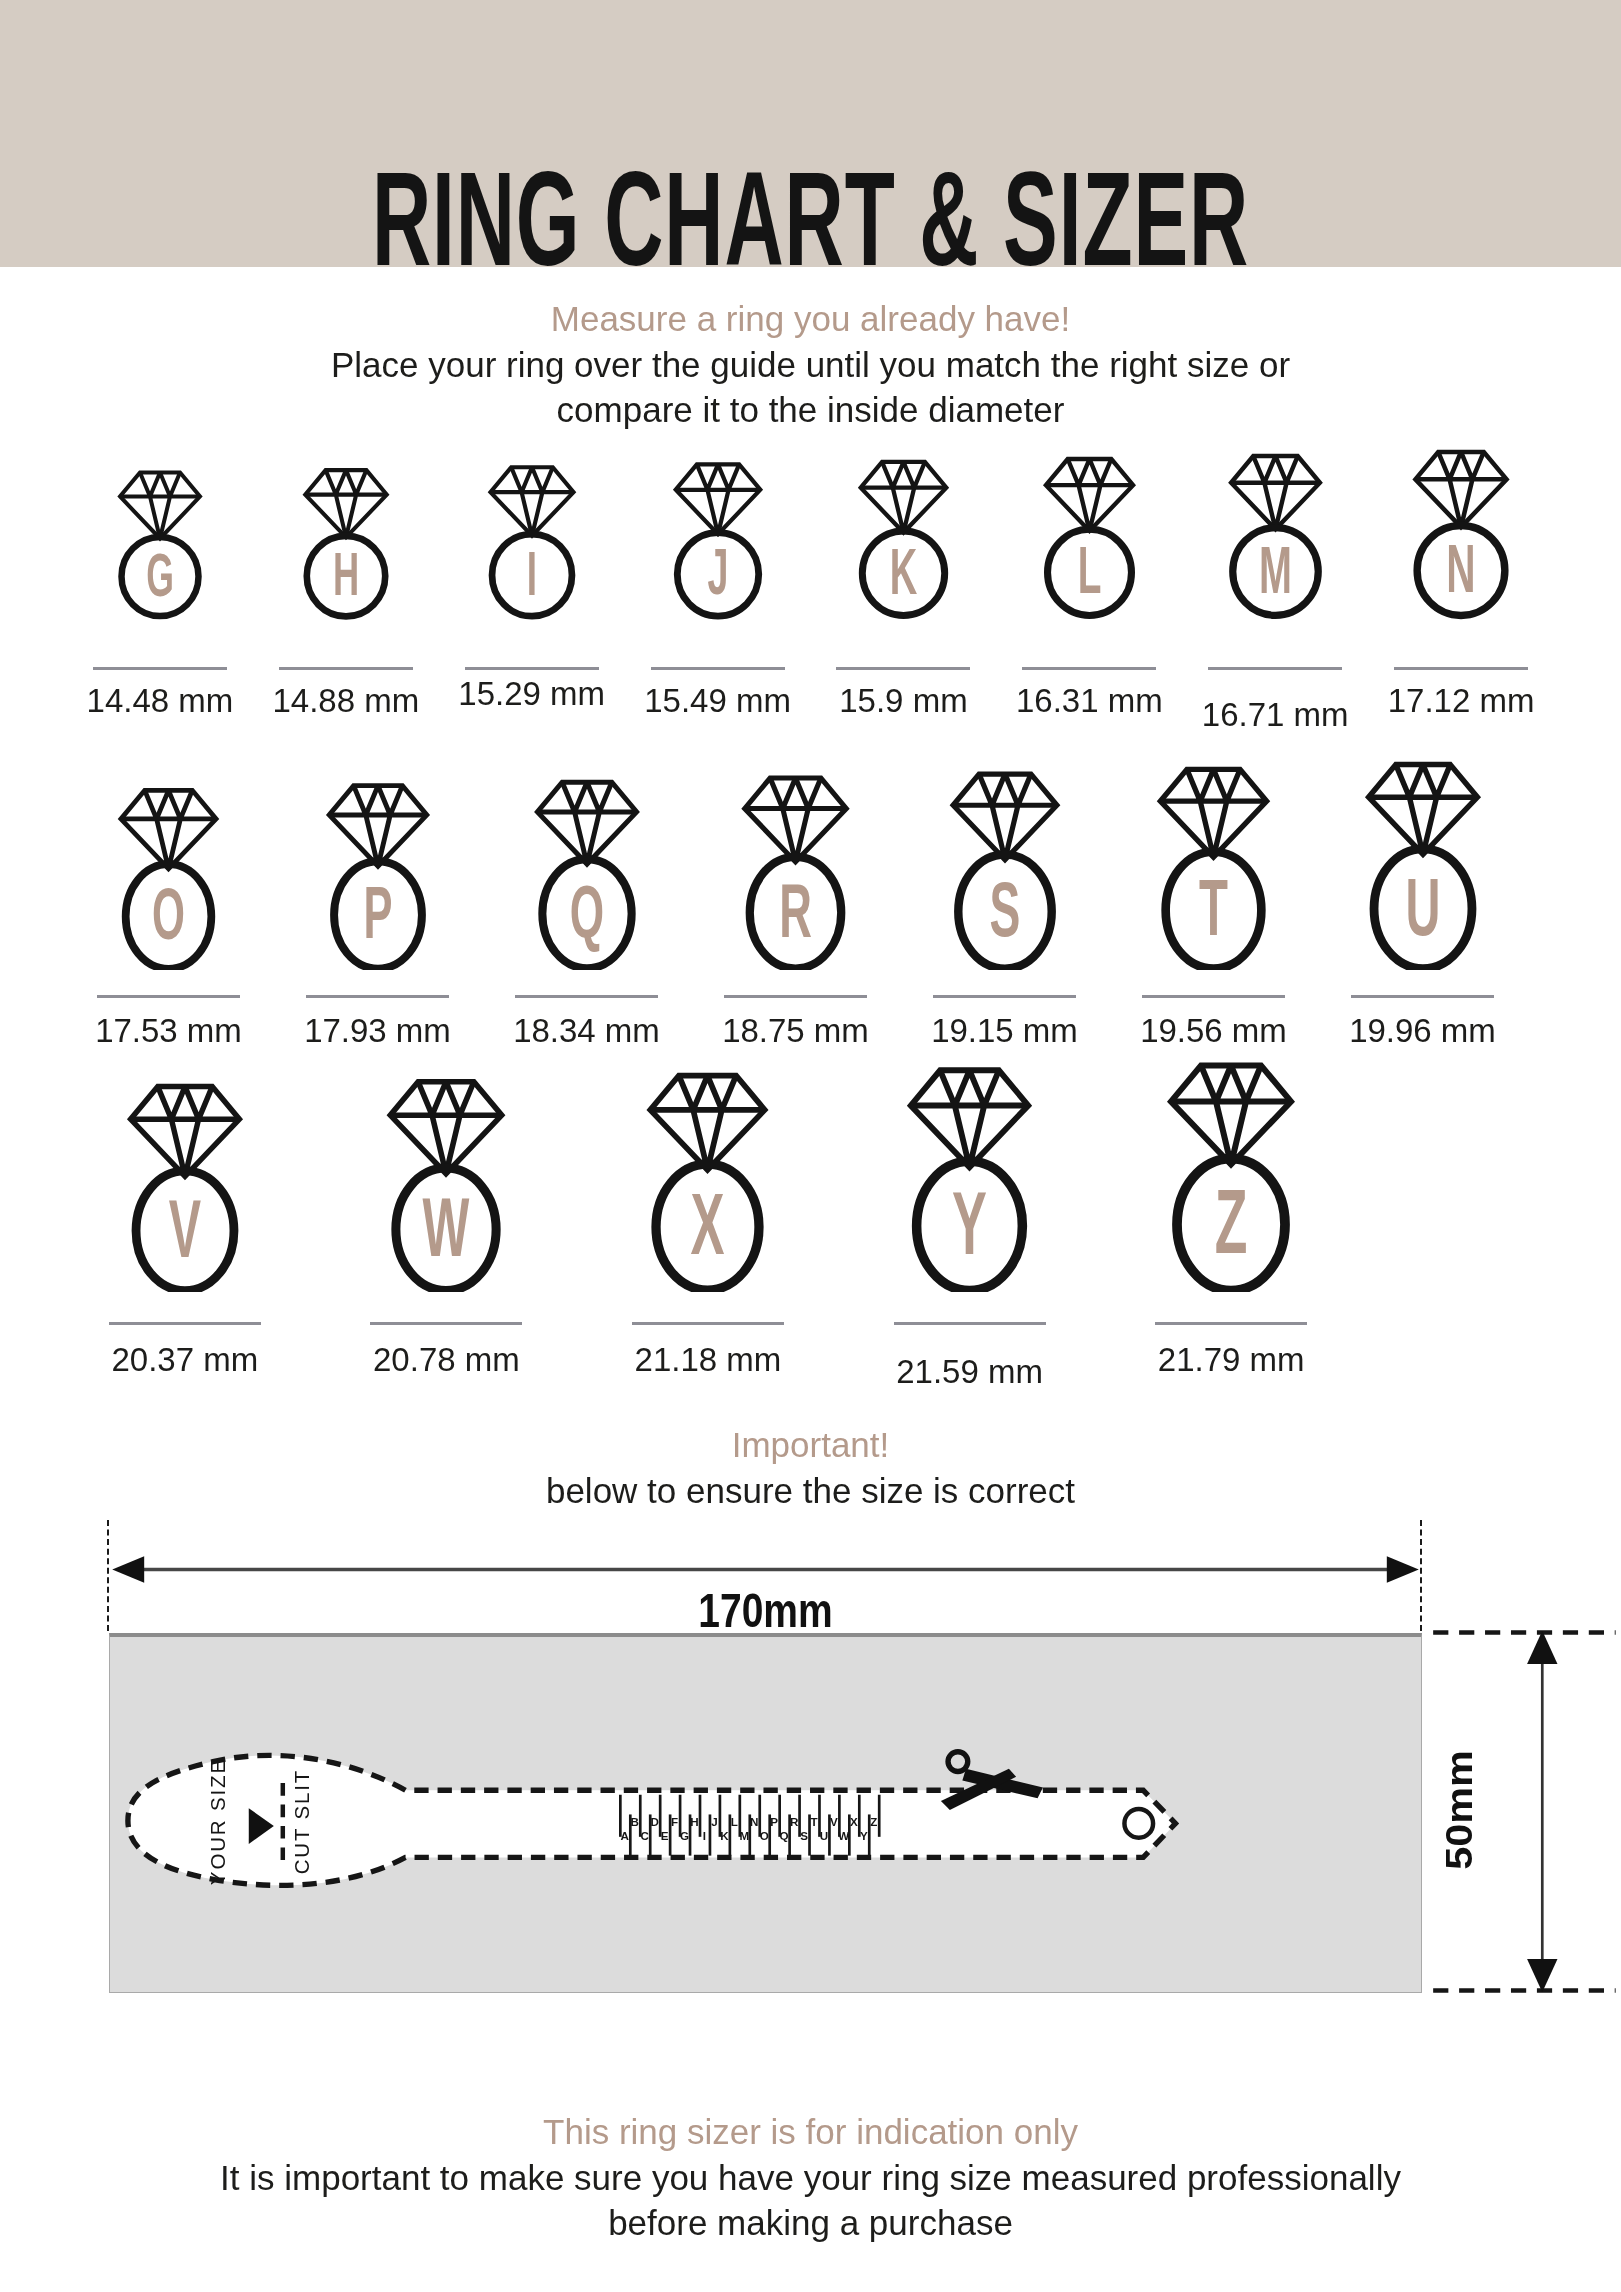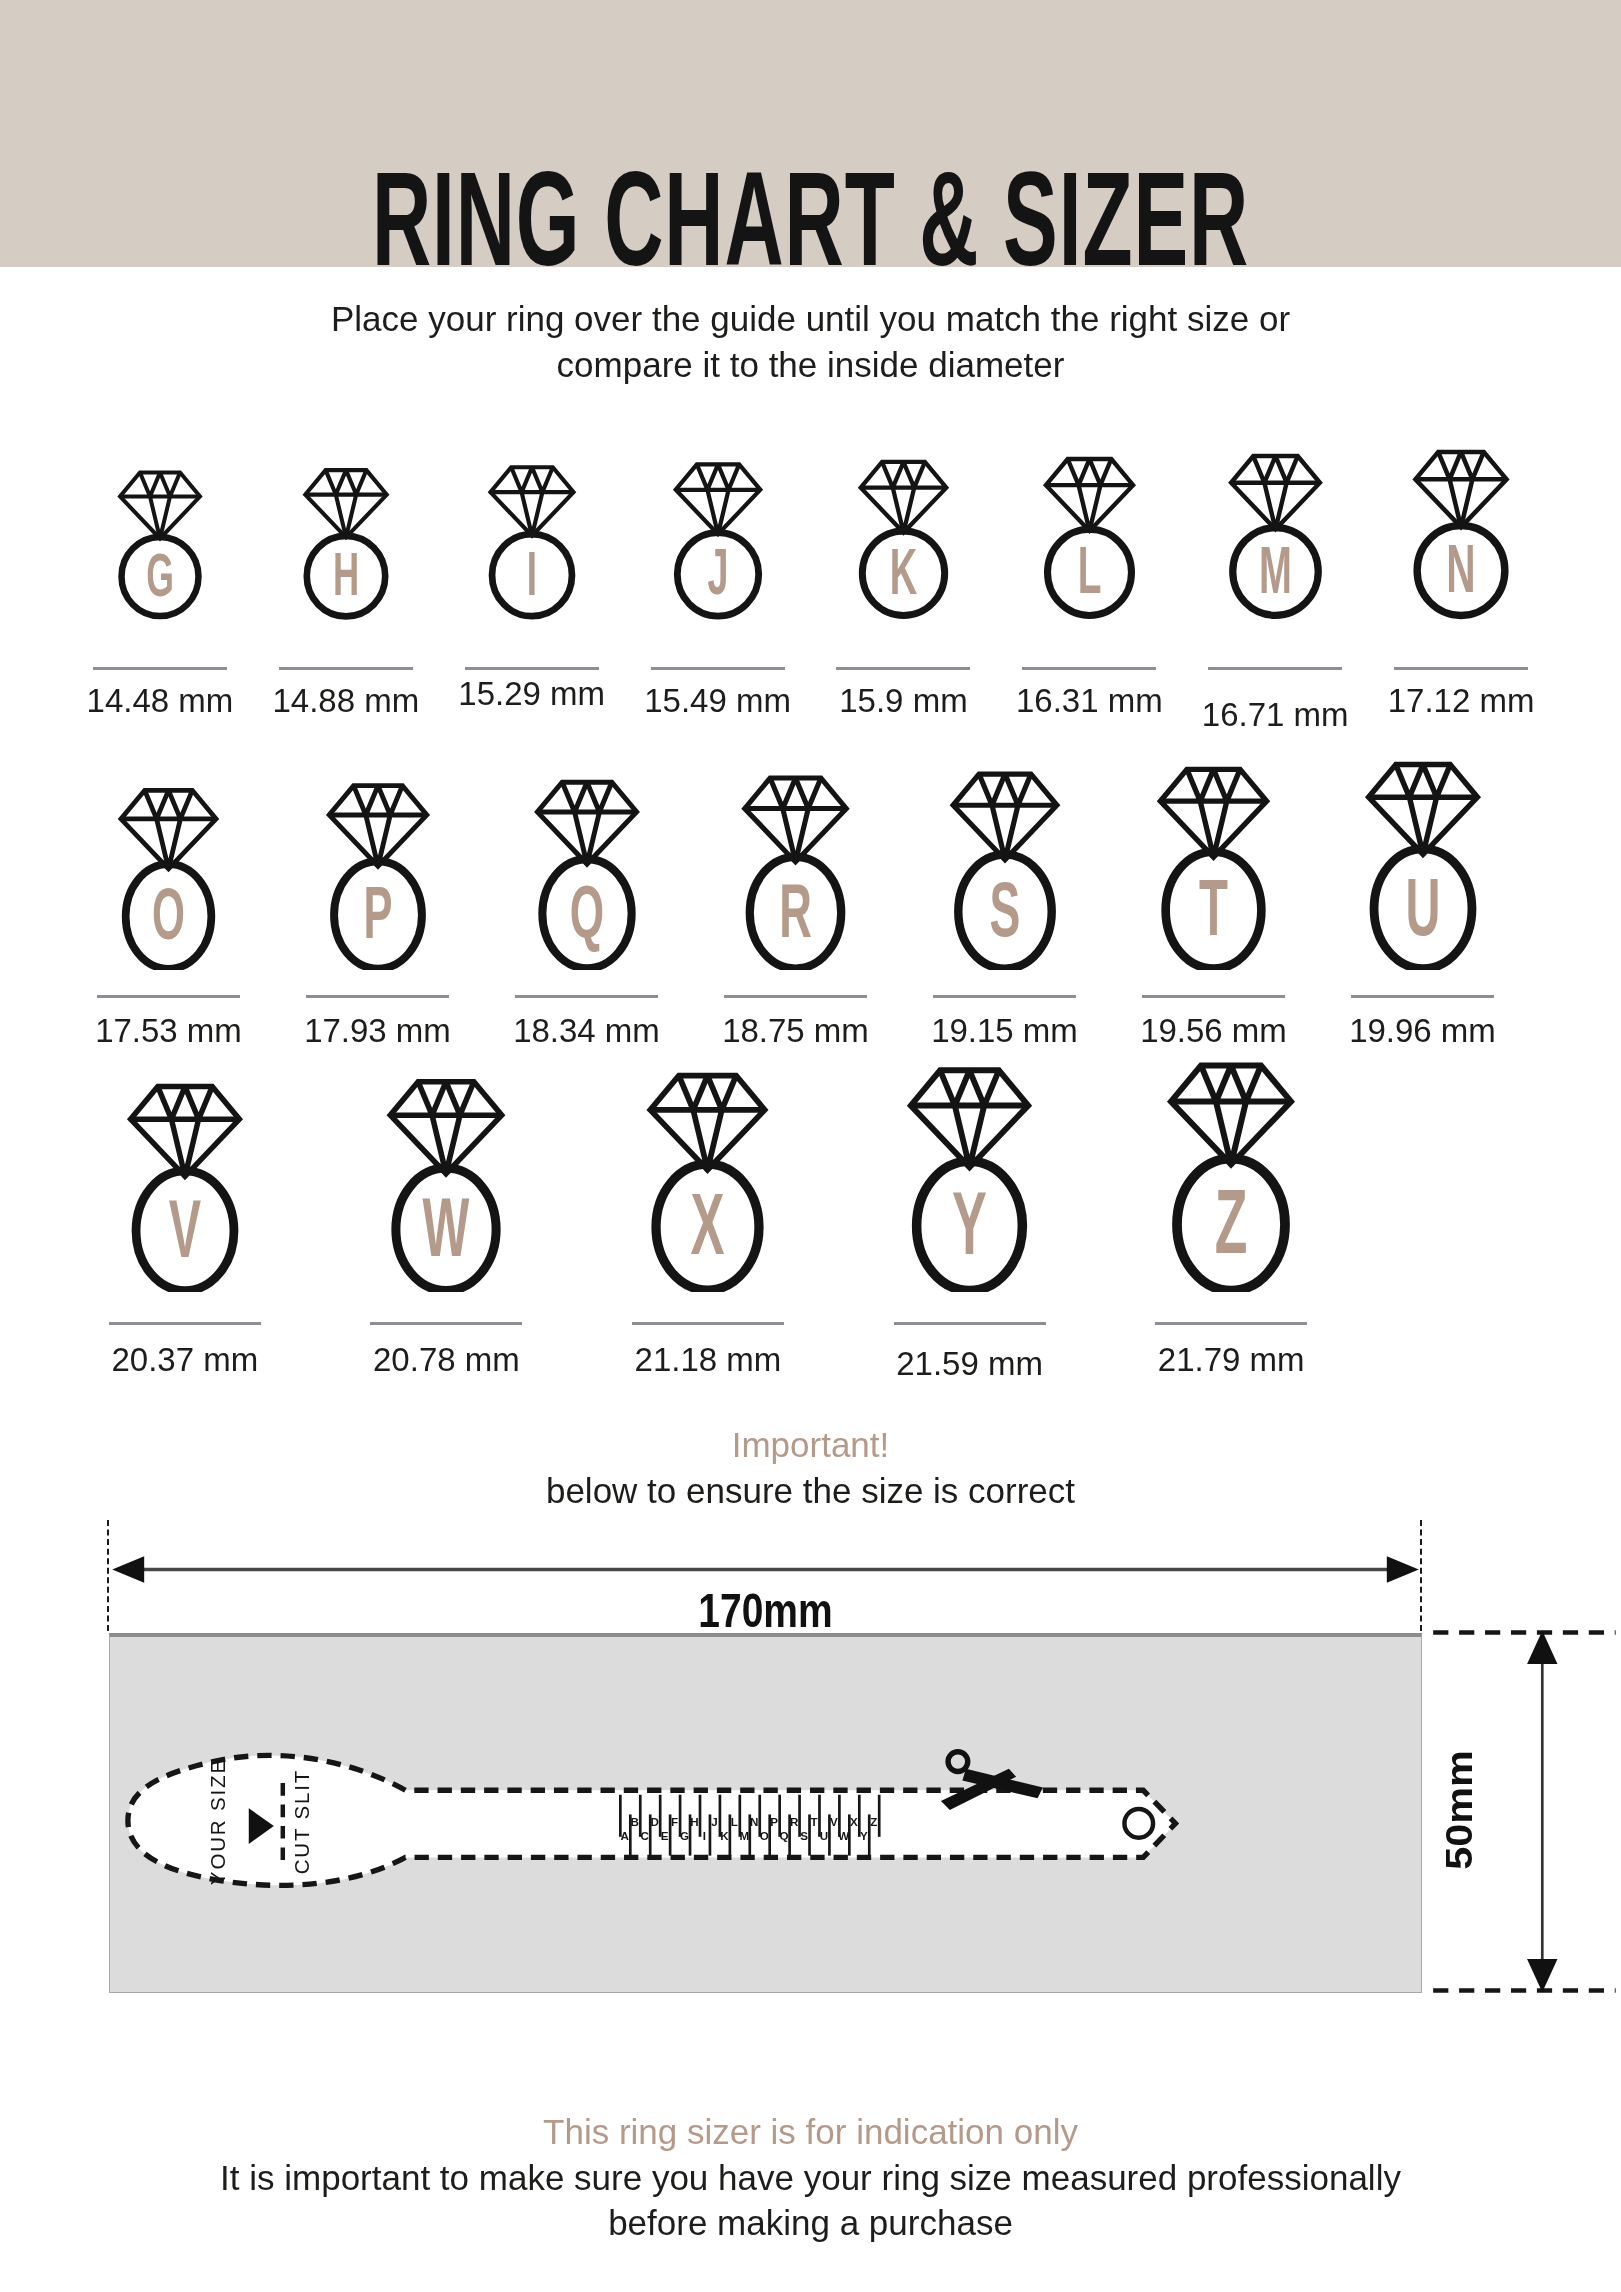--- a/index.html
+++ b/index.html
@@ -47,20 +47,21 @@
 </head>
 <body>
 
 <div id="page">
 
   <div class="header">
     <div class="title">RING CHART &amp; SIZER</div>
   </div>
 
   <div class="block" style="top:296px">
+    <div class="accent-heading">Measure a ring you already have!</div>
     <span class="body-line">Place your ring over the guide until you match the right size or</span>
     <span class="body-line">compare it to the inside diameter</span>
   </div>
 
   <div id="ring-rows">
       <div class="ring-row" style="top: 448px; left: 67px; width: 1487px;">
         <div class="ring-cell">
           <div class="icon-box" style="height:176px">
             <svg width="100" height="159" viewBox="0 0 100 158">
     <g fill="none" stroke="#141414" stroke-width="4">
@@ -321,21 +322,21 @@
             <svg width="147" height="232" viewBox="0 0 100 158">
     <g fill="none" stroke="#141414" stroke-width="4">
       <path d="M30,7 L70,7 L90,31 L50,73 L10,31 Z"></path>
       <path d="M10,31 H90 M30,7 L40,31 M50,7 L40,31 M50,7 L60,31 M70,7 L60,31 M40,31 L50,73 M60,31 L50,73"></path>
     </g>
     <ellipse cx="50" cy="113" rx="36" ry="44" fill="none" stroke="#141414" stroke-width="6.5"></ellipse>
     <text transform="translate(50,132) scale(0.66,1.12)" text-anchor="middle" font-family="Liberation Sans, sans-serif" font-weight="bold" font-size="54" fill="#b49a8b">Y</text>
   </svg>
           </div>
           <div class="ring-line" style="width:152px;margin-top:30px"></div>
-          <div class="ring-size" style="margin-top:20px">21.59 mm</div>
+          <div class="ring-size" style="margin-top:28px">21.59 mm</div>
         </div>
         <div class="ring-cell">
           <div class="icon-box" style="height:231px">
             <svg width="150" height="237" viewBox="0 0 100 158">
     <g fill="none" stroke="#141414" stroke-width="4">
       <path d="M30,7 L70,7 L90,31 L50,73 L10,31 Z"></path>
       <path d="M10,31 H90 M30,7 L40,31 M50,7 L40,31 M50,7 L60,31 M70,7 L60,31 M40,31 L50,73 M60,31 L50,73"></path>
     </g>
     <ellipse cx="50" cy="113" rx="36" ry="44" fill="none" stroke="#141414" stroke-width="6.5"></ellipse>
     <text transform="translate(50,132) scale(0.66,1.12)" text-anchor="middle" font-family="Liberation Sans, sans-serif" font-weight="bold" font-size="54" fill="#b49a8b">Z</text>

